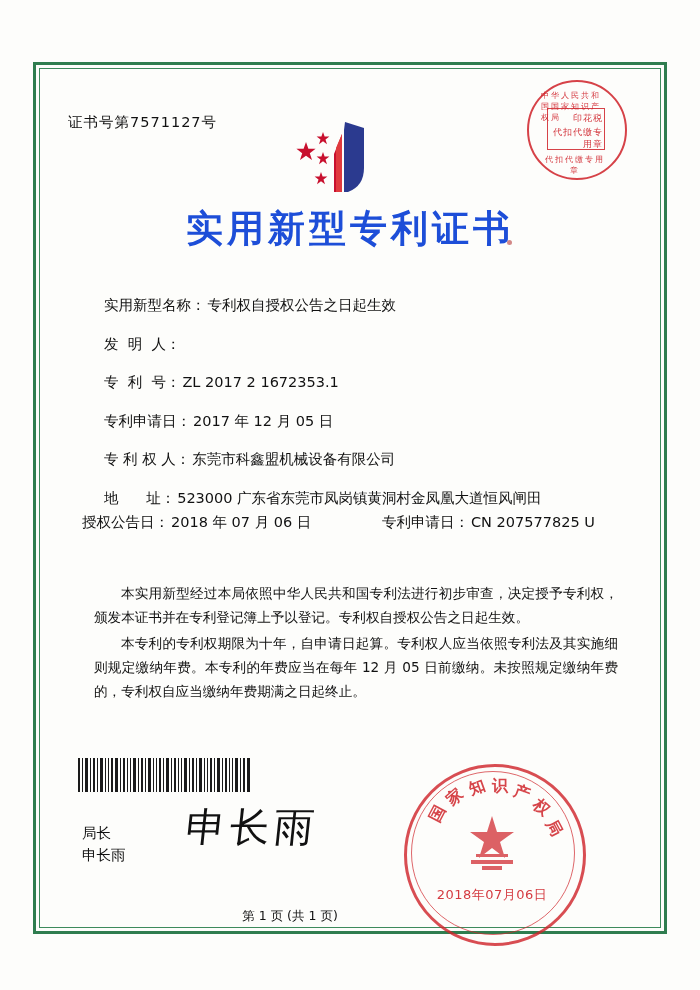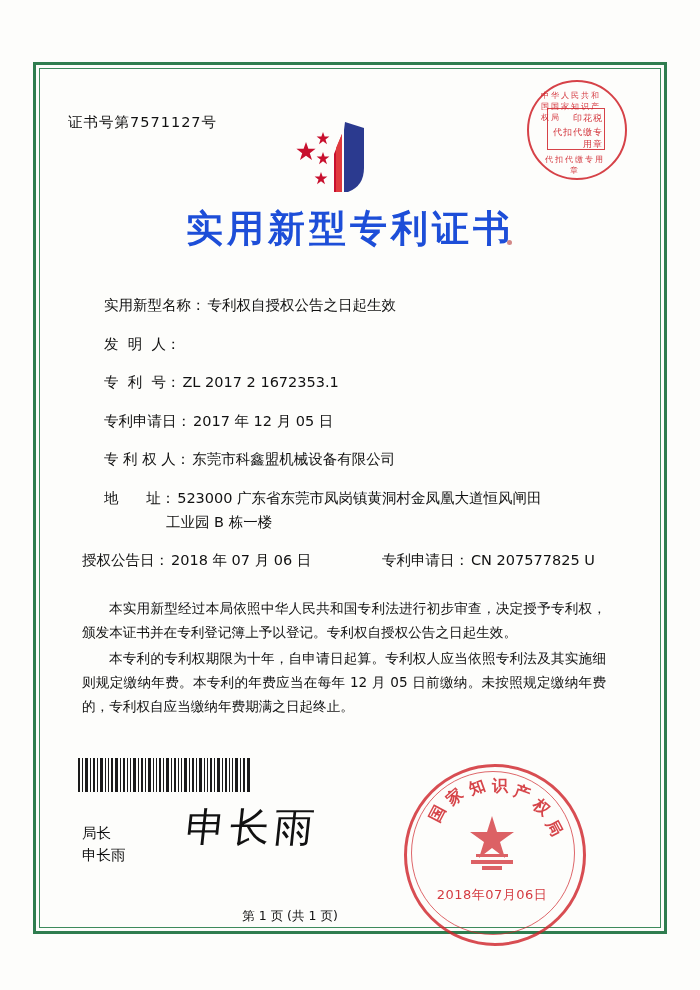--- a/index.html
+++ b/index.html
@@ -165,27 +165,26 @@
     display: flex;
     margin-bottom: 10px;
     line-height: 20px;
   }
   .pub-left { width: 300px; display: flex; }
   .pub-right { display: flex; }
 
   
   .body-text {
     position: absolute;
-    left: 82px; top: 581px;
+    left: 94px; top: 581px;
     width: 524px;
     font-size: 13.6px;
     line-height: 24px;
     color: #111;
     text-align: justify;
-    margin-top: 15px;
   }
   .body-text p {
     margin: 0 0 2px 0;
     text-indent: 27px;
   }
 
   
   .barcode {
     position: absolute;
     left: 78px; top: 758px;
@@ -336,21 +335,20 @@
 
     <div class="field-row">
       <div class="field-label">专 利 权 人：</div>
       <div class="field-value">东莞市科鑫盟机械设备有限公司</div>
     </div>
 
     <div class="field-row addr-row">
       <div class="field-label">地      址：</div>
       <div class="field-value">523000  广东省东莞市凤岗镇黄洞村金凤凰大道恒风闸田</div>
     </div>
-    <div class="addr-second">工业园 B 栋一楼</div>
 
     <div class="pub-row">
       <div class="pub-left">
         <div class="field-label">授权公告日：</div>
         <div class="field-value">2018 年 07 月 06 日</div>
       </div>
       <div class="pub-right">
         <div class="field-label">专利申请日：</div>
         <div class="field-value">CN 207577825 U</div>
       </div>

